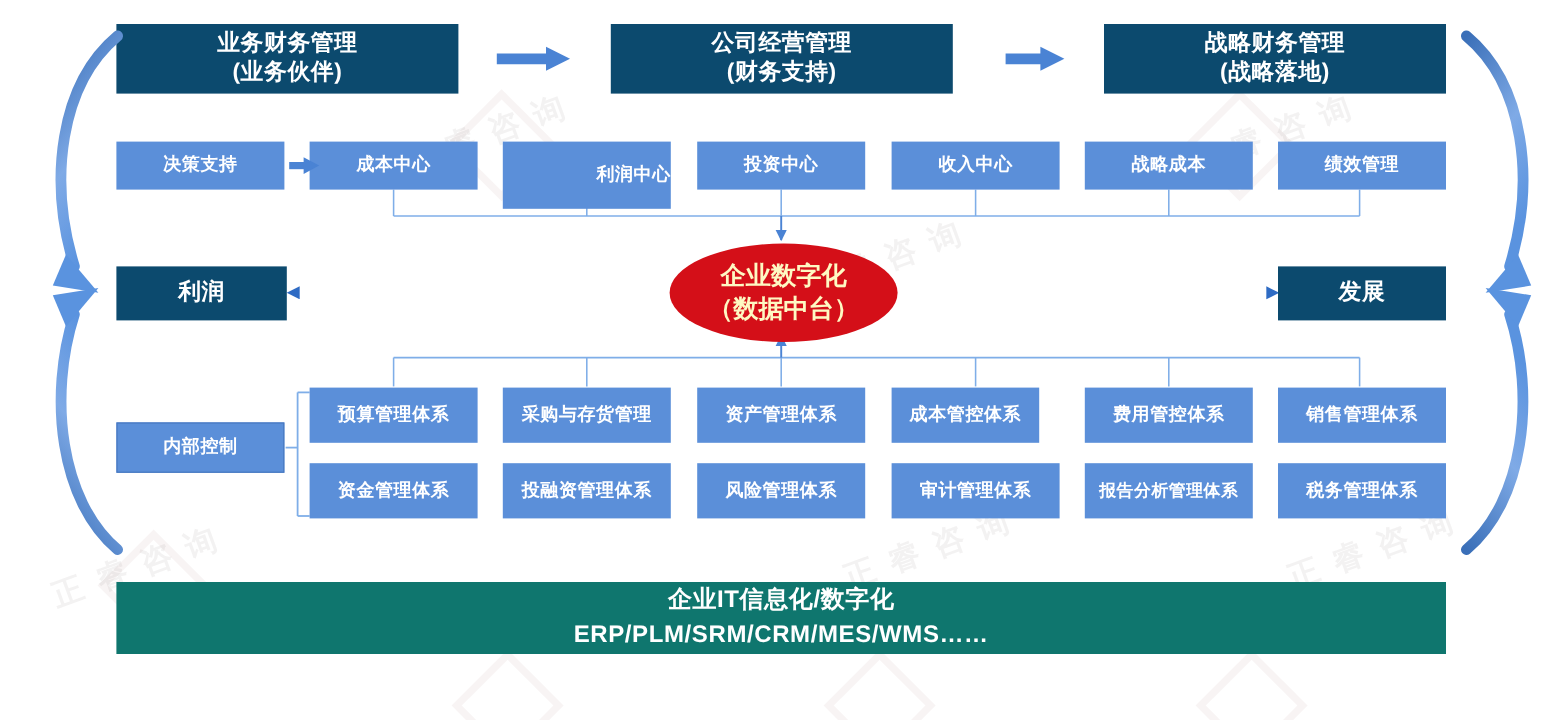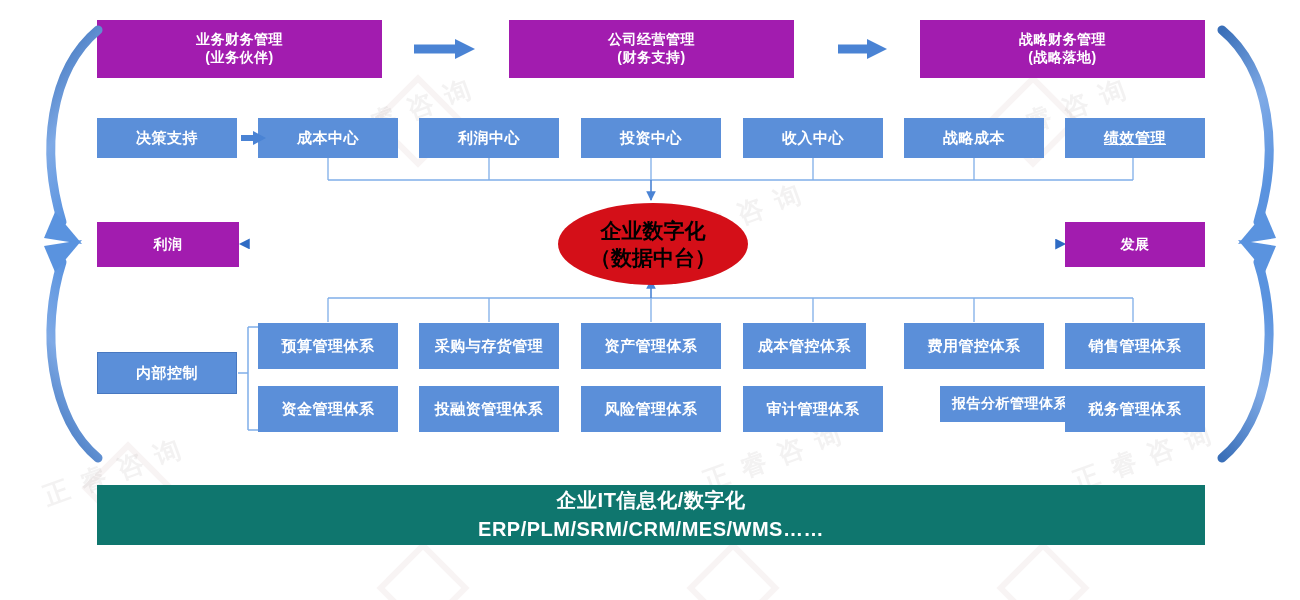--- a/index.html
+++ b/index.html
@@ -22,42 +22,42 @@
     justify-content:center;
     text-align:center;
     color:#ffffff;
     font-weight:bold;
     line-height:1.28;
     letter-spacing:.5px;
     z-index:5;
   }
   
   .box.dark{
-    background:#a21caf;
-    font-size:14px;
+    background:#0c4a6e;
+    font-size:19px;
   }
   
   .box.med{
     background:#5B8FD9;
     font-size:15px;
   }
   .box.med.outline{
     border:1px solid #4878C0;
   }
   .box.banner{
     background:#0f766e;
     font-size:20px;
     line-height:1.45;
   }
   .ellipse{
     position:absolute;
     box-sizing:border-box;
     border-radius:50%;
     background:#D40F18;
-    color:#000000;
+    color:#fef9c3;
     font-weight:bold;
     font-size:21px;
     line-height:1.3;
     display:flex;
     align-items:center;
     justify-content:center;
     text-align:center;
     z-index:6;
   }
   .svg-layer{
@@ -189,33 +189,33 @@
       <span>(战略落地)</span>
     </span>
   </div>
 
   <div class="box med" style="left:97px;top:118px;width:140px;height:40px;">
     <span>决策支持</span>
   </div>
   <div class="box med" style="left:258px;top:118px;width:140px;height:40px;">
     <span>成本中心</span>
   </div>
-  <div class="box med" style="left:419px;top:118px;width:140px;height:40px;">
+  <div class="box med" style="left:419px;top:118px;width:140px;height:56px;justify-content:flex-end;">
     <span>利润中心</span>
   </div>
   <div class="box med" style="left:743px;top:118px;width:140px;height:40px;">
     <span>收入中心</span>
   </div>
   <div class="box med" style="left:581px;top:118px;width:140px;height:40px;">
     <span>投资中心</span>
   </div>
   <div class="box med" style="left:904px;top:118px;width:140px;height:40px;">
     <span>战略成本</span>
   </div>
-  <div class="box med" style="left:1065px;top:118px;width:140px;height:40px;text-decoration:underline;">
+  <div class="box med" style="left:1065px;top:118px;width:140px;height:40px;">
     <span>绩效管理</span>
   </div>
 
   <div class="ellipse" style="left:558px;top:203px;width:190px;height:82px;">
     <span>
       <span>企业数字化</span><br>
       <span>（数据中台）</span>
     </span>
   </div>
 
@@ -254,21 +254,21 @@
   </div>
   <div class="box med" style="left:419px;top:386px;width:140px;height:46px;">
     <span>投融资管理体系</span>
   </div>
   <div class="box med" style="left:581px;top:386px;width:140px;height:46px;">
     <span>风险管理体系</span>
   </div>
   <div class="box med" style="left:743px;top:386px;width:140px;height:46px;">
     <span>审计管理体系</span>
   </div>
-  <div class="box med" style="left:940px;top:386px;width:140px;height:36px;font-size:14px;">
+  <div class="box med" style="left:904px;top:386px;width:140px;height:46px;font-size:14px;">
     <span>报告分析管理体系</span>
   </div>
   <div class="box med" style="left:1065px;top:386px;width:140px;height:46px;">
     <span>税务管理体系</span>
   </div>
 
   <div class="box banner" style="left:97px;top:485px;width:1108px;height:60px;">
     <span>
       <span>企业IT信息化/数字化</span><br>
       <span>ERP/PLM/SRM/CRM/MES/WMS……</span>

